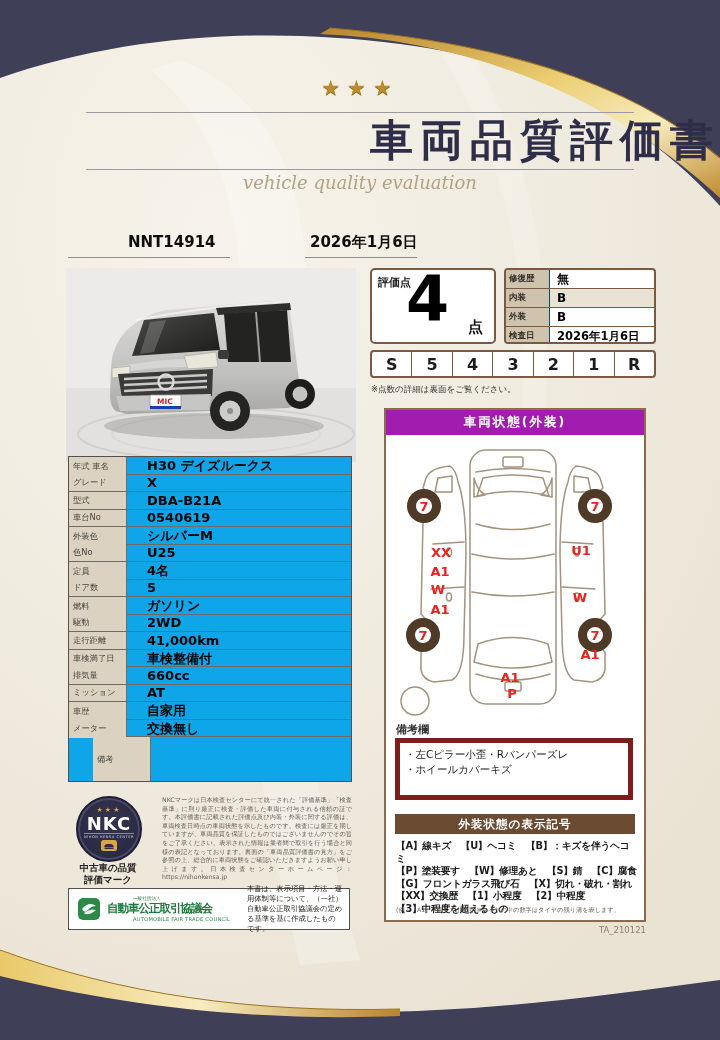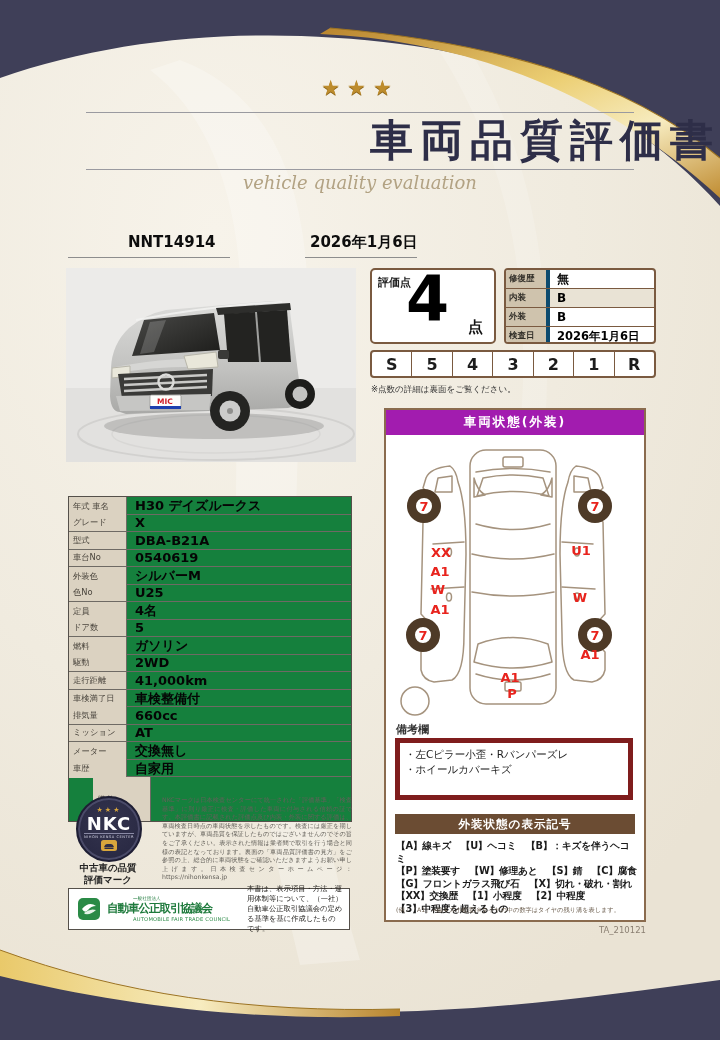--- a/index.html
+++ b/index.html
@@ -22,38 +22,38 @@
   
   .scorebox{left:370px;top:268px;width:126px;height:76px;background:#fff;
             border:2px solid #7a5a40;border-radius:5px;box-sizing:border-box;}
   .scorebox .lbl{position:absolute;left:6px;top:5px;font-size:11px;font-weight:bold;color:#222;}
   .scorebox .val{position:absolute;left:34px;top:-8px;font-size:62px;font-weight:bold;color:#000;}
   .scorebox .unit{position:absolute;right:11px;bottom:5px;font-size:15px;font-weight:bold;color:#111;}
   .gradetable{left:504px;top:268px;width:152px;height:76px;background:#fff;
               border:2px solid #7a5a40;border-radius:4px;box-sizing:border-box;overflow:hidden;}
   .grow{display:grid;grid-template-columns:44px 1fr;height:18px;border-bottom:1px solid #7a5a40;}
   .grow:last-child{border-bottom:none;}
-  .grow .gl{background:#cfc3ad;border-right:4px solid #0c4a6e;font-size:8.5px;font-weight:bold;
+  .grow .gl{background:#cfc3ad;border-right:1px solid #0c4a6e;font-size:8.5px;font-weight:bold;
             color:#33302a;display:flex;align-items:center;padding-left:3px;}
   .grow .gv{display:flex;align-items:center;padding-left:7px;font-weight:bold;font-size:12px;color:#000;}
   .grow.alt .gv{background:#e9e3d5;}
   .grow .gv.date{font-size:11.5px;}
   .scale{left:370px;top:350px;width:286px;height:28px;background:#fff;border:2px solid #7a5a40;
          border-radius:4px;box-sizing:border-box;display:flex;}
   .scale .cell{flex:1;display:flex;align-items:center;justify-content:center;
                font-size:16px;font-weight:bold;color:#1c1c1c;border-left:1.5px solid #7a5a40;}
   .scale .cell:first-child{border-left:none;}
   .score-note{left:371px;top:384px;font-size:8.5px;color:#333;}
   
-  .vtable{left:68px;top:496px;width:282px;border:1.3px solid #55504a;background:#15803d;}
+  .vtable{left:68px;top:456px;width:282px;border:1.3px solid #55504a;background:#0ea5e9;}
   .vrow{display:grid;grid-template-columns:58px 1fr;height:16.5px;border-bottom:1px solid #6e6a64;}
   .vrow:last-child{border-bottom:none;height:44px;margin-left:24px;}
   .vrow .vl{background:#dbd2c1;border-right:1px solid #6e6a64;font-size:8.3px;color:#4a453d;
             display:flex;align-items:center;padding-left:4px;}
-  .vrow .vv{display:flex;align-items:center;padding-left:8px;font-size:13px;font-weight:bold;color:#050505;}
+  .vrow .vv{display:flex;align-items:center;padding-left:20px;font-size:13px;font-weight:bold;color:#050505;}
   
   .nkc-logo{left:76px;top:796px;width:62px;height:62px;border-radius:50%;
             background:radial-gradient(circle at 50% 40%,#34344e,#262640);
             border:2px solid #1e1e34;box-shadow:inset 0 0 0 2px #4a4a68;
             display:flex;flex-direction:column;align-items:center;justify-content:center;}
   .nkc-logo .s{font-size:7px;color:#d8a63c;letter-spacing:2px;line-height:7px;}
   .nkc-logo .n{font-size:18px;font-weight:bold;color:#fff;line-height:19px;letter-spacing:1px;}
   .nkc-logo .sub{font-size:3.6px;color:#d6d6e6;border-top:0.5px solid #8a8aa5;padding-top:1px;letter-spacing:0.5px;}
   .nkc-caption{left:58px;top:862px;width:100px;text-align:center;font-size:9.5px;
                font-weight:bold;color:#222;line-height:12px;}
@@ -268,26 +268,26 @@
       </div>
       <div class="vrow">
         <div class="vl">排気量</div>
         <div class="vv">660cc</div>
       </div>
       <div class="vrow">
         <div class="vl">ミッション</div>
         <div class="vv">AT</div>
       </div>
       <div class="vrow">
+        <div class="vl">車歴</div>
+        <div class="vv">自家用</div>
+      </div>
+      <div class="vrow">
         <div class="vl">メーター</div>
         <div class="vv">交換無し</div>
-      </div>
-      <div class="vrow">
-        <div class="vl">車歴</div>
-        <div class="vv">自家用</div>
       </div>
       <div class="vrow">
         <div class="vl">備考</div>
         <div class="vv"></div>
       </div>
     </div>
 
   <div class="abs nkc-logo">
     <div class="s">★★★</div>
     <div class="n">NKC</div>

